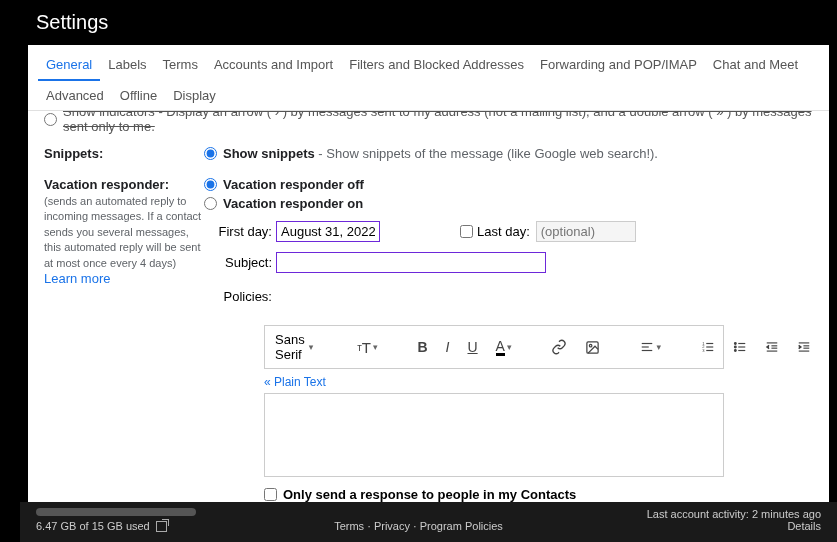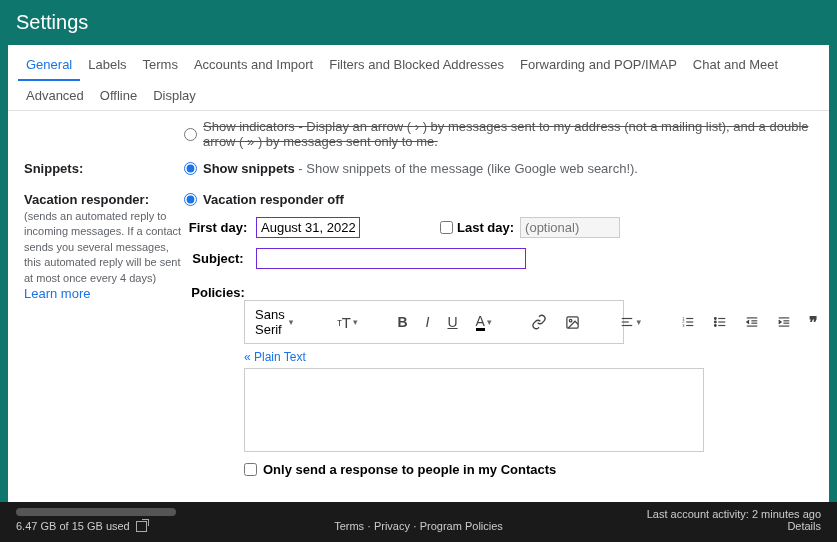--- a/index.html
+++ b/index.html
@@ -1,43 +1,43 @@
 <!DOCTYPE html>
 <html><head>
 <meta charset="utf-8">
 <style>
 * { box-sizing: border-box; margin: 0; padding: 0; }
 body { font-family: Arial, sans-serif; font-size: 13px; background: #1a1a1a; width: 837px; height: 542px; overflow: hidden; }
-.window { background: #0f766e; width: 100%; height: 100%; display: flex; flex-direction: column; }
+.window { background: #000000; width: 100%; height: 100%; display: flex; flex-direction: column; padding-left: 20px; }
 .titlebar { color: #fff; font-size: 20px; padding: 11px 16px; }
 .content { background: #fff; flex: 1; margin: 0 8px; overflow: hidden; display: flex; flex-direction: column; }
 .tabs { display: flex; flex-wrap: wrap; padding: 5px 10px 0; border-bottom: 1px solid #e0e0e0; }
 .tab { padding: 7px 8px; color: #555; cursor: pointer; font-size: 13px; }
 .tab.active { color: #1a73e8; border-bottom: 2px solid #1a73e8; }
 .settings-body { flex: 1; overflow-y: auto; padding: 0 16px 10px; }
 .row { display: flex; margin-top: 12px; }
 .label-col { width: 160px; flex-shrink: 0; }
 .label-col .lbl { font-size: 13px; font-weight: bold; color: #202124; }
 .label-col .desc { font-size: 11px; color: #5f6368; margin-top: 2px; line-height: 1.4; }
 .label-col .link { color: #1a73e8; cursor: pointer; font-size: 13px; }
 .opt-col { flex: 1; }
 .radio-line { display: flex; align-items: center; margin-bottom: 4px; font-size: 13px; color: #202124; }
 .radio-line input[type=radio] { margin-right: 6px; accent-color: #1a73e8; }
 .radio-line .bold { font-weight: bold; }
 .radio-line .gray { color: #5f6368; }
 .field-row { display: flex; align-items: center; margin-top: 10px; }
-.field-label { font-weight: bold; font-size: 13px; width: 68px; text-align: center; margin-right: 4px; }
+.field-label { font-weight: normal; font-size: 13px; width: 68px; text-align: right; margin-right: 4px; }
 .text-input { border: 1px solid #6d28d9; padding: 2px 4px; font-size: 13px; height: 21px; }
 .date-input { width: 104px; }
 .lastday-group { display: flex; align-items: center; margin-left: 80px; }
 .lastday-group input[type=checkbox] { margin-right: 4px; }
 .lastday-group .field-label { width: auto; margin-right: 6px; }
 .optional-input { width: 100px; background: #f5f5f5; color: #888; border: 1px solid #ccc; }
 .subject-input { width: 270px; }
-.toolbar { border: 1px solid #ccc; display: flex; align-items: center; padding: 4px 6px; gap: 18px; margin-top: 0; width: 380px; margin-left: 60px; }
+.toolbar { border: 1px solid #ccc; display: flex; align-items: center; padding: 4px 6px; gap: 18px; margin-top: 21px; width: 460px; margin-left: 60px; }
 .toolbar .font-select { border: none; font-size: 13px; padding: 2px 4px; display: flex; align-items: center; gap: 4px; cursor: pointer; }
 .toolbar .tbtn { width: 24px; height: 24px; display: flex; align-items: center; justify-content: center; cursor: pointer; color: #444; font-size: 14px; }
 .toolbar .sep { width: 1px; height: 18px; background: #ddd; margin: 0 2px; }
 .caret { font-size: 9px; color: #666; }
 .icon-underline { text-decoration: underline; }
 .plain-text { color: #1a73e8; font-size: 12px; margin: 6px 0 0 60px; cursor: pointer; }
 .editor { border: 1px solid #ccc; width: 460px; height: 84px; margin-left: 60px; margin-top: 4px; }
 .contacts-check { margin: 10px 0 0 60px; display: flex; align-items: center; }
 .contacts-check input { margin-right: 6px; }
 .contacts-check label { font-weight: bold; font-size: 13px; }
@@ -67,21 +67,21 @@
       <div class="tab">Accounts and Import</div>
       <div class="tab">Filters and Blocked Addresses</div>
       <div class="tab">Forwarding and POP/IMAP</div>
       <div class="tab">Chat and Meet</div>
       <div class="tab">Advanced</div>
       <div class="tab">Offline</div>
       <div class="tab">Display</div>
     </div>
 
     <div class="settings-body">
-      <div class="row" style="margin-top:15px;">
+      <div class="row" style="margin-top:0;flex-direction:column;">
         <div class="label-col"></div>
         <div class="opt-col">
           <div class="indicator-row">
             <input type="radio" class="indicator-radio" style="">
             <div style="margin-top:-7px;">
               <span style="text-decoration:line-through;color:#555"><span class="bold">Show indicators</span><span> - Display an arrow ( › ) by messages sent to my address (not a mailing list), and a double arrow ( » ) by messages sent only to me.</span></span>
             </div>
           </div>
         </div>
       </div>
@@ -101,20 +101,24 @@
       <div class="row">
         <div class="label-col">
           <div class="lbl">Vacation responder:</div>
           <div class="desc">(sends an automated reply to incoming messages. If a contact sends you several messages, this automated reply will be sent at most once every 4 days)</div>
           <div class="link">Learn more</div>
         </div>
         <div class="opt-col">
           <div class="radio-line">
             <input type="radio" name="vac" checked="" style="">
             <span class="bold">Vacation responder off</span>
+          </div>
+          <div class="radio-line">
+            <input type="radio" name="vac" style="">
+            <span class="bold">Vacation responder on</span>
           </div>
 
           <div class="field-row">
             <span class="field-label">First day:</span>
             <input class="text-input date-input" value="August 31, 2022" style="">
             <div class="lastday-group">
               <input type="checkbox" style="">
               <span class="field-label">Last day:</span>
               <input class="text-input optional-input" placeholder="(optional)" style="">
             </div>

